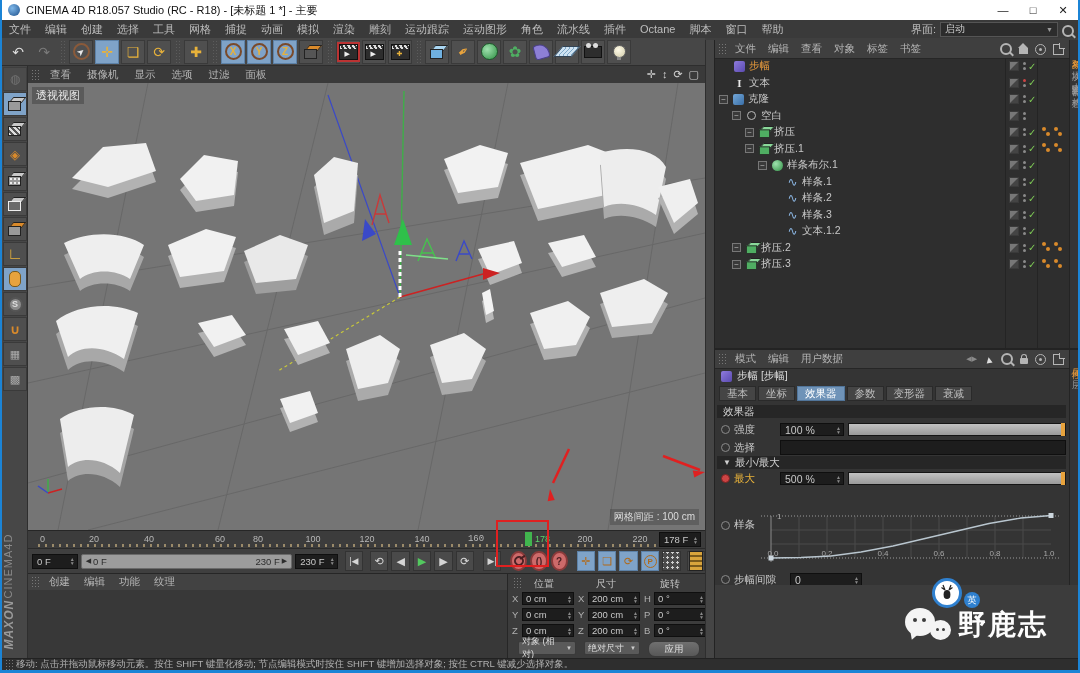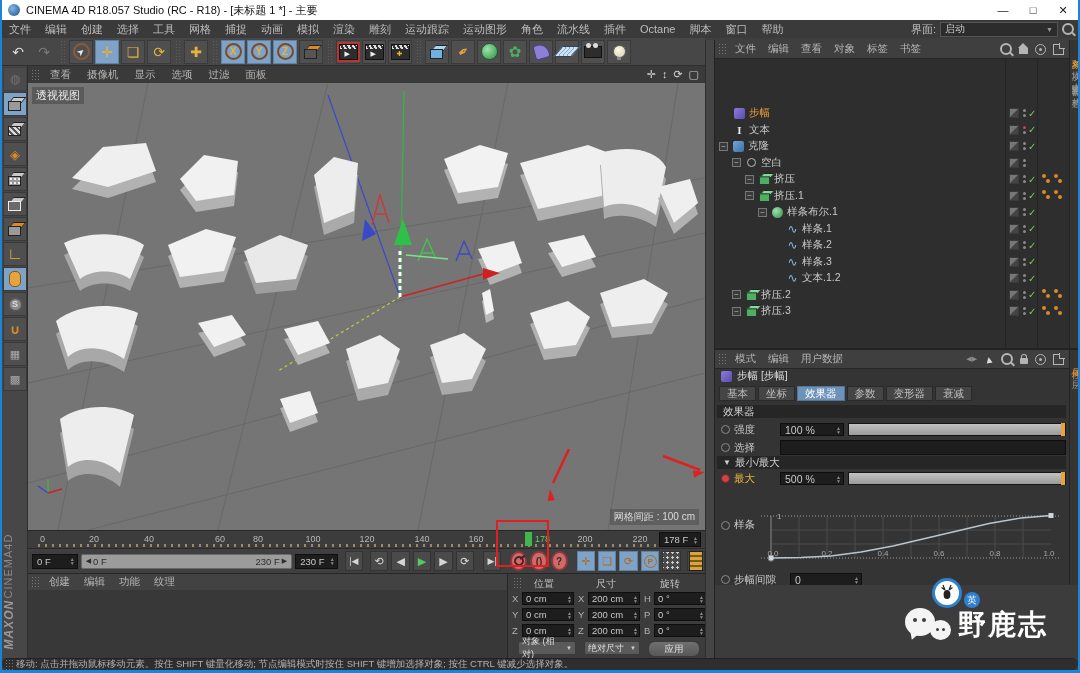--- a/index.html
+++ b/index.html
@@ -8,21 +8,21 @@
        border-left:2px solid #1b84d6;border-right:2px solid #1b84d6;border-bottom:3px solid #1b84d6;box-sizing:border-box;}
   .abs{position:absolute;}
   
   .titlebar{left:0;top:0;width:100%;height:20px;background:#ffffff;display:flex;align-items:center;font-size:11px;color:#111;}
   .appicon{width:12px;height:12px;border-radius:50%;background:radial-gradient(circle at 35% 35%,#7fb8ea,#1c4f8a);margin:0 6px 0 6px;}
   .wbtns{margin-left:auto;display:flex;}
   .wbtn{width:30px;height:20px;display:flex;align-items:center;justify-content:center;font-size:11px;color:#222;}
   
   .menubar{left:0;top:20px;width:100%;height:18px;background:#3a3a3a;display:flex;align-items:center;font-size:11px;color:#bdbdbd;}
   .mi{padding:0 7px;white-space:nowrap;}
-  .iface{margin-left:auto;display:flex;align-items:center;gap:4px;padding-right:4px;color:#bdbdbd;}
+  .iface{margin-left:auto;display:flex;align-items:flex-end;gap:4px;padding-right:4px;color:#bdbdbd;}
   .ddbox{width:108px;height:13px;background:#2c2c2c;border:1px solid #555;display:flex;align-items:center;font-size:10px;color:#ccc;padding:0 4px;}
   .ddbox .car{margin-left:auto;font-size:7px;color:#999;}
   .lens{position:relative;width:8px;height:8px;border:2px solid #b5b5b5;border-radius:50%;display:inline-block;}
   .lens::after{content:"";position:absolute;width:5px;height:2px;background:#b5b5b5;right:-4px;bottom:-2px;transform:rotate(45deg);}
   
   .toolbar{left:0;top:38px;width:703px;height:28px;background:#474747;display:flex;align-items:center;gap:2px;padding-left:4px;box-sizing:border-box;border-bottom:1px solid #2e2e2e;}
   .ico{width:24px;height:24px;background:#4f4f4f;border:1px solid #3a3a3a;display:flex;align-items:center;justify-content:center;font-size:14px;color:#ddd;box-sizing:border-box;}
   .ico.on{background:#7fa3c8;border-color:#5d82a8;}
   .ico.dis{color:#7a7a7a;}
   .ico.noframe{background:none;border-color:transparent;}
@@ -147,21 +147,21 @@
   .kdot.key{background:#cc4444;border-color:#7a2222;}
   .albl{width:42px;flex:none;}
   .albl.hl{color:#e8b23a;}
   .vbox{width:64px;height:13px;background:#1d1d1d;border:1px solid #0f0f0f;display:flex;align-items:center;padding:0 2px 0 4px;box-sizing:border-box;flex:none;}
   .sld{flex:1;height:11px;background:#1d1d1d;border:1px solid #151515;position:relative;}
   .sld .fillp{position:absolute;left:0;top:0;bottom:0;background:linear-gradient(#c2c2c2,#9a9a9a);}
   .sld .hndl{position:absolute;top:-1px;bottom:-1px;width:4px;background:#e8a33d;}
   .efield{flex:1;height:13px;background:#1d1d1d;border:1px solid #0f0f0f;}
   .amgap{left:712px;top:585px;width:368px;height:73px;background:#3c3c3c;border-left:1px solid #232323;box-sizing:border-box;}
   
-  .statusbar{left:0;top:658px;width:100%;height:12px;background:#2e2e2e;display:flex;align-items:center;font-size:9.5px;color:#b0b0b0;border-top:1px solid #222;box-sizing:border-box;border-radius:6px;}
+  .statusbar{left:0;top:658px;width:100%;height:12px;background:#2e2e2e;display:flex;align-items:center;font-size:9.5px;color:#b0b0b0;border-top:1px solid #222;box-sizing:border-box;}
   
   .wm{pointer-events:none;}
   .wmbadge{position:absolute;left:930px;top:578px;width:30px;height:30px;border-radius:50%;background:#fff;border:3px solid #2f80cf;box-sizing:border-box;display:flex;align-items:center;justify-content:center;}
   .wmen{position:absolute;left:962px;top:592px;width:16px;height:16px;border-radius:50%;background:#2f80cf;color:#fff;font-size:9px;display:flex;align-items:center;justify-content:center;}
   .wcbub{position:absolute;border-radius:50%;background:#f4f4f4;}
   .wcbub::before,.wcbub::after{content:"";position:absolute;border-radius:50%;background:#3c3c3c;}
   .wc1{left:903px;top:608px;width:30px;height:28px;}
   .wc1::before{width:4px;height:4px;left:8px;top:10px;} .wc1::after{width:4px;height:4px;left:17px;top:10px;}
   .wc1 .tail{position:absolute;left:4px;bottom:-4px;border-left:4px solid transparent;border-right:4px solid transparent;border-top:7px solid #f4f4f4;transform:rotate(20deg);}
   .wc2{left:928px;top:620px;width:21px;height:20px;}
@@ -491,21 +491,21 @@
 
   <div class="abs ruler">
     <span class="tick" style="left:12px;transform:none;">0</span>
     <span class="tick" style="left:66px;">20</span>
     <span class="tick" style="left:121px;">40</span>
     <span class="tick" style="left:192px;">60</span>
     <span class="tick" style="left:230px;">80</span>
     <span class="tick" style="left:285px;">100</span>
     <span class="tick" style="left:339px;">120</span>
     <span class="tick" style="left:394px;">140</span>
-    <span class="tick" style="left:448px;">160</span>
+    <span class="tick" style="left:448px;font-family:Liberation Mono, monospace;">160</span>
     <span class="tick" style="left:557px;">200</span>
     <span class="tick" style="left:612px;">220</span>
     <span class="rdots"></span>
     <span class="cfmark"></span>
     <span class="cflabel">178</span>
     <span class="fld" style="position:absolute;right:4px;top:1px;width:42px;">
       <span>178 F</span>
         <span class="stp">
           <span>▲</span>
           <span>▼</span>
@@ -693,21 +693,21 @@
         <span class="lens"></span>
         <span class="homei"></span>
         <span class="targ"></span>
         <span class="boxi"></span>
       </span>
     </div>
     <div class="colsep1"></div>
     <div class="colsep2"></div>
     <div class="otree">
 
-      <div class="orow" style="padding-left:16px;margin-top:47px;">
+      <div class="orow" style="padding-left:16px;">
         <span class="oicon">
             <span class="ic-step"></span>
           </span>
         <span class="nm sel">步幅</span>
         <span class="lb2"></span>
           <span class="vdots">
             <i></i>
             <i></i>
           </span>
           <span class="chk">✓</span>

